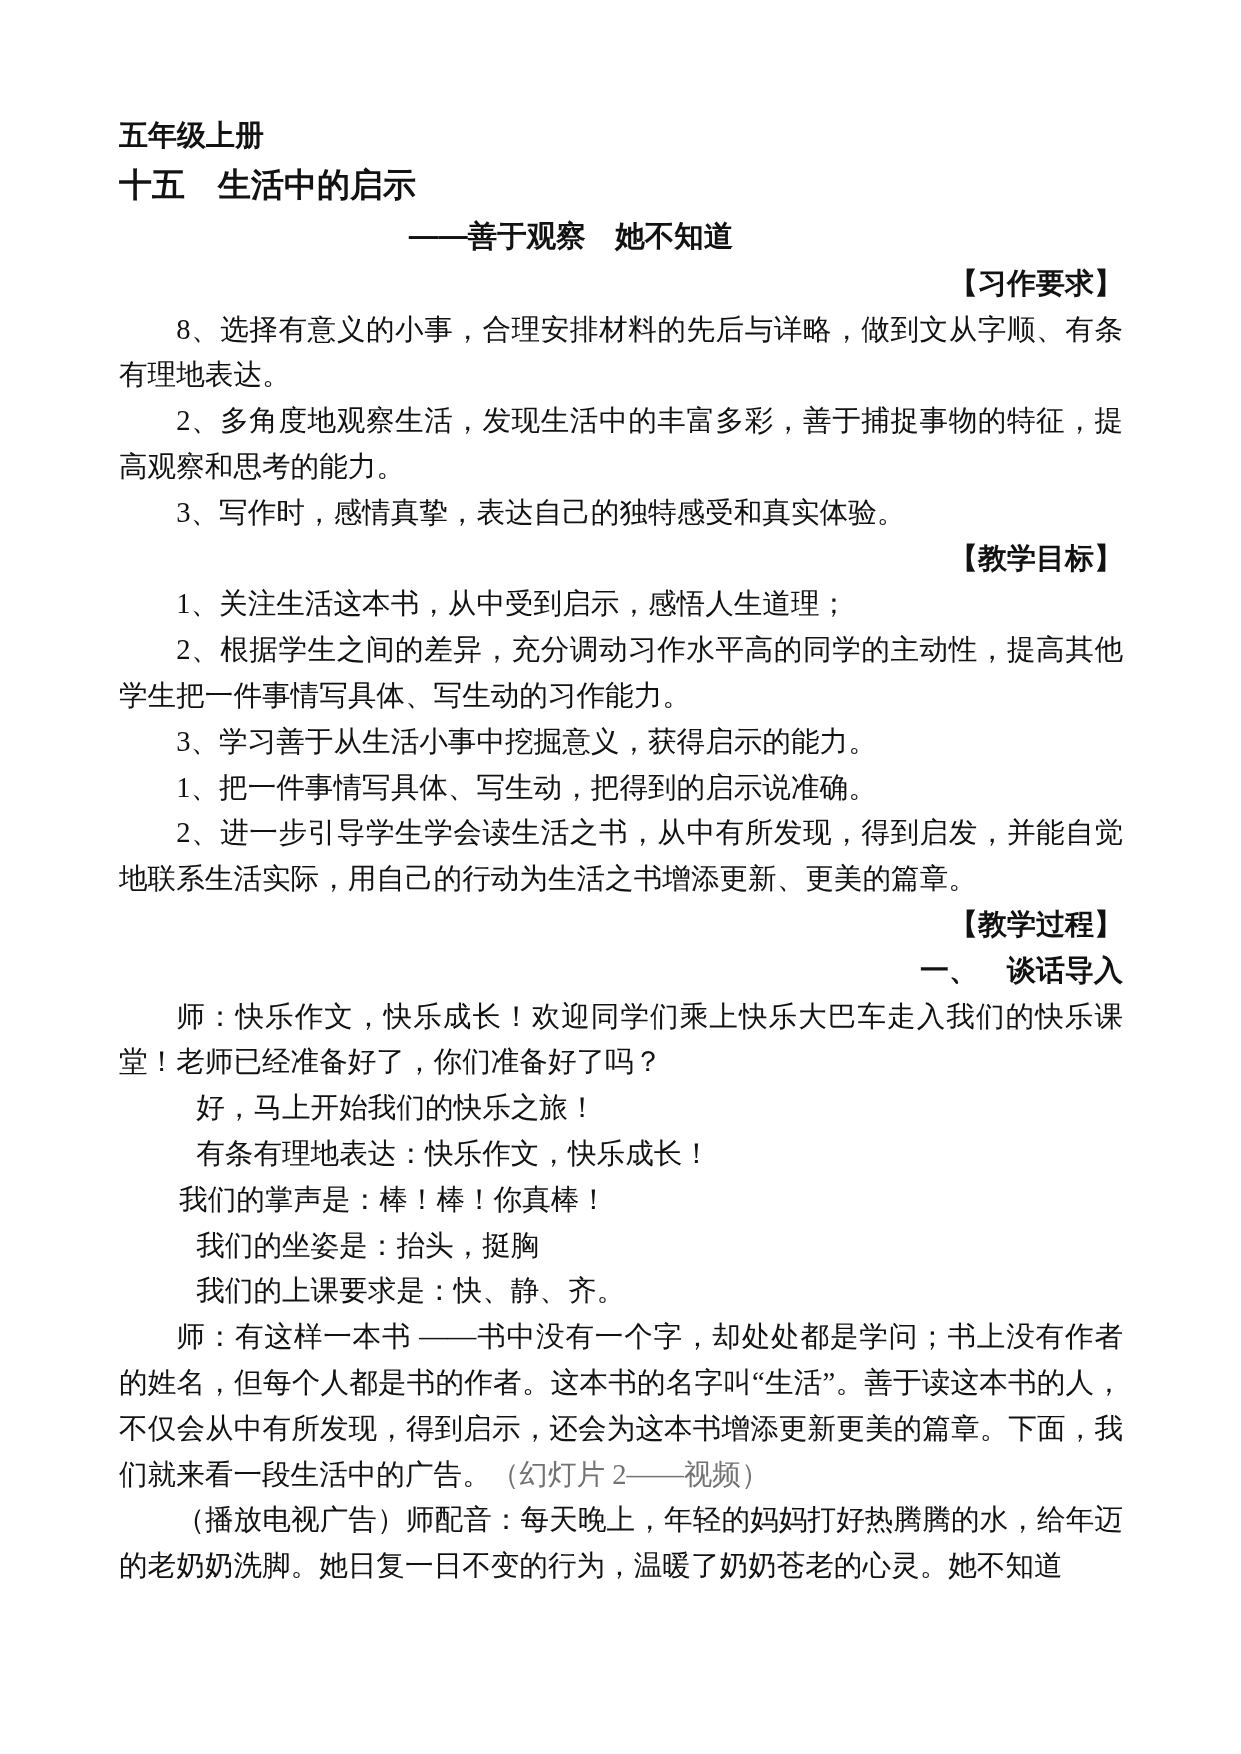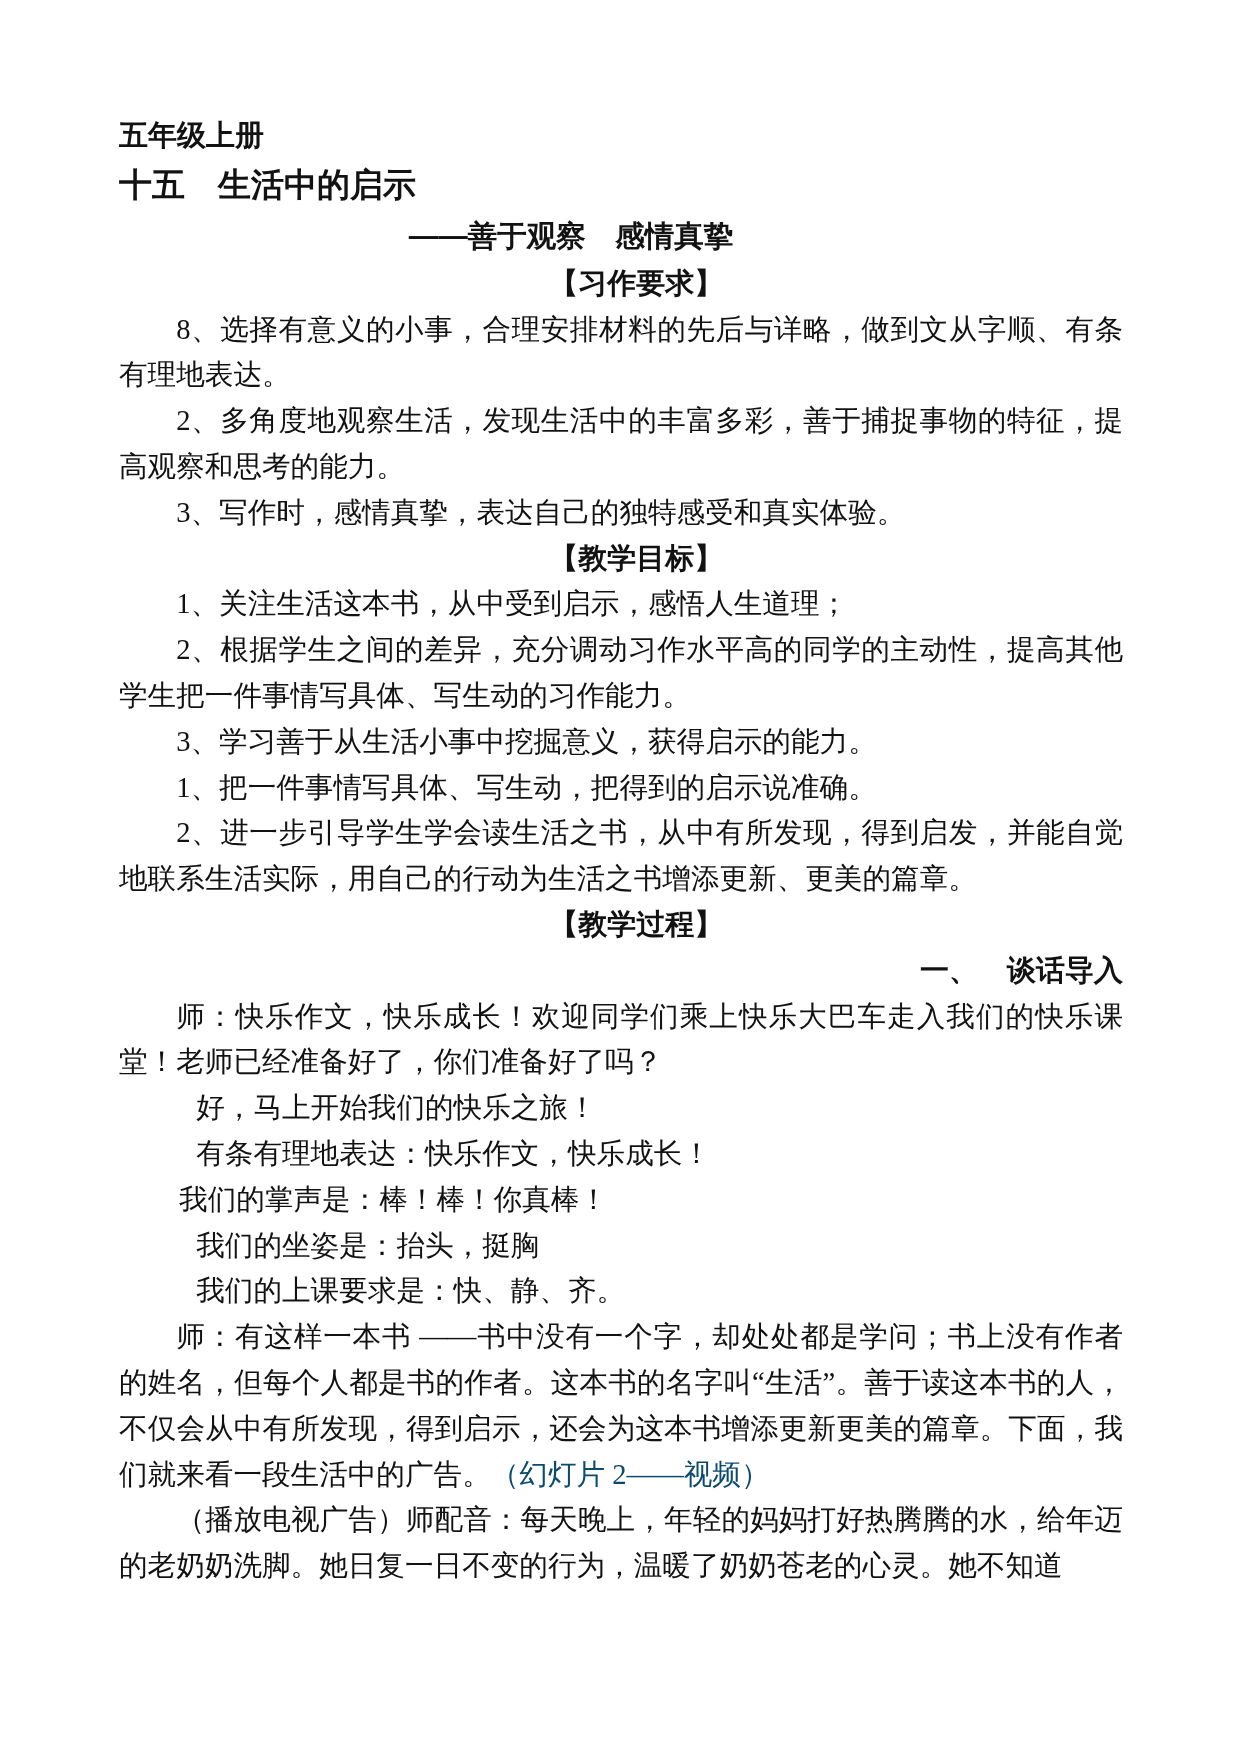--- a/index.html
+++ b/index.html
@@ -35,21 +35,21 @@
   .subtitle {
     font-size: 29.5px;
     line-height: 50px;
     text-align: center;
     padding-right: 100px;
   }
   .sec {
     font-size: 29px;
     line-height: 45.8px;
     text-indent: 1.05em;
-    text-align: center;
+    text-align: right;
   }
   .step {
     font-size: 29px;
     line-height: 45.8px;
     text-indent: 2.55em;
     text-align: right;
   }
   .p { text-indent: 2em; }
   .p.deep { text-indent: 2.7em; }
   .p.mid  { text-indent: 2.1em; }
@@ -57,21 +57,21 @@
 </style>
 </head>
 <body>
 
 <div class="page">
 
   <p class="grade sans">五年级上册</p>
 
   <h1 class="title sans">十五　生活中的启示</h1>
 
-  <h2 class="subtitle sans">——善于观察　感情真挚</h2>
+  <h2 class="subtitle sans">——善于观察　她不知道</h2>
 
   <h3 class="sec sans">【习作要求】</h3>
   <p class="p">8、选择有意义的小事，合理安排材料的先后与详略，做到文从字顺、有条有理地表达。</p>
   <p class="p">2、多角度地观察生活，发现生活中的丰富多彩，善于捕捉事物的特征，提高观察和思考的能力。</p>
   <p class="p">3、写作时，感情真挚，表达自己的独特感受和真实体验。</p>
 
   <h3 class="sec sans">【教学目标】</h3>
   <p class="p">1、关注生活这本书，从中受到启示，感悟人生道理；</p>
   <p class="p">2、根据学生之间的差异，充分调动习作水平高的同学的主动性，提高其他学生把一件事情写具体、写生动的习作能力。</p>
   <p class="p">3、学习善于从生活小事中挖掘意义，获得启示的能力。</p>
@@ -84,17 +84,17 @@
   <h4 class="step sans">一、　谈话导入</h4>
 
   <p class="p">师：快乐作文，快乐成长！欢迎同学们乘上快乐大巴车走入我们的快乐课堂！老师已经准备好了，你们准备好了吗？</p>
 
   <p class="p deep">好，马上开始我们的快乐之旅！</p>
   <p class="p deep">有条有理地表达：快乐作文，快乐成长！</p>
   <p class="p mid">我们的掌声是：棒！棒！你真棒！</p>
   <p class="p deep">我们的坐姿是：抬头，挺胸</p>
   <p class="p deep">我们的上课要求是：快、静、齐。</p>
 
-  <p class="p"><span>师：有这样一本书 ——书中没有一个字，却处处都是学问；书上没有作者的姓名，但每个人都是书的作者。这本书的名字叫“生活”。善于读这本书的人，不仅会从中有所发现，得到启示，还会为这本书增添更新更美的篇章。下面，我们就来看一段生活中的广告。</span><span class="red" style="color: #0c4a6e;">（幻灯片 2——视频）</span></p>
+  <p class="p"><span>师：有这样一本书 ——书中没有一个字，却处处都是学问；书上没有作者的姓名，但每个人都是书的作者。这本书的名字叫“生活”。善于读这本书的人，不仅会从中有所发现，得到启示，还会为这本书增添更新更美的篇章。下面，我们就来看一段生活中的广告。</span><span class="red" style="color: #737373;">（幻灯片 2——视频）</span></p>
 
   <p class="p">（播放电视广告）师配音：每天晚上，年轻的妈妈打好热腾腾的水，给年迈的老奶奶洗脚。她日复一日不变的行为，温暖了奶奶苍老的心灵。她不知道</p>
 
 </div>
 
 </body></html>

